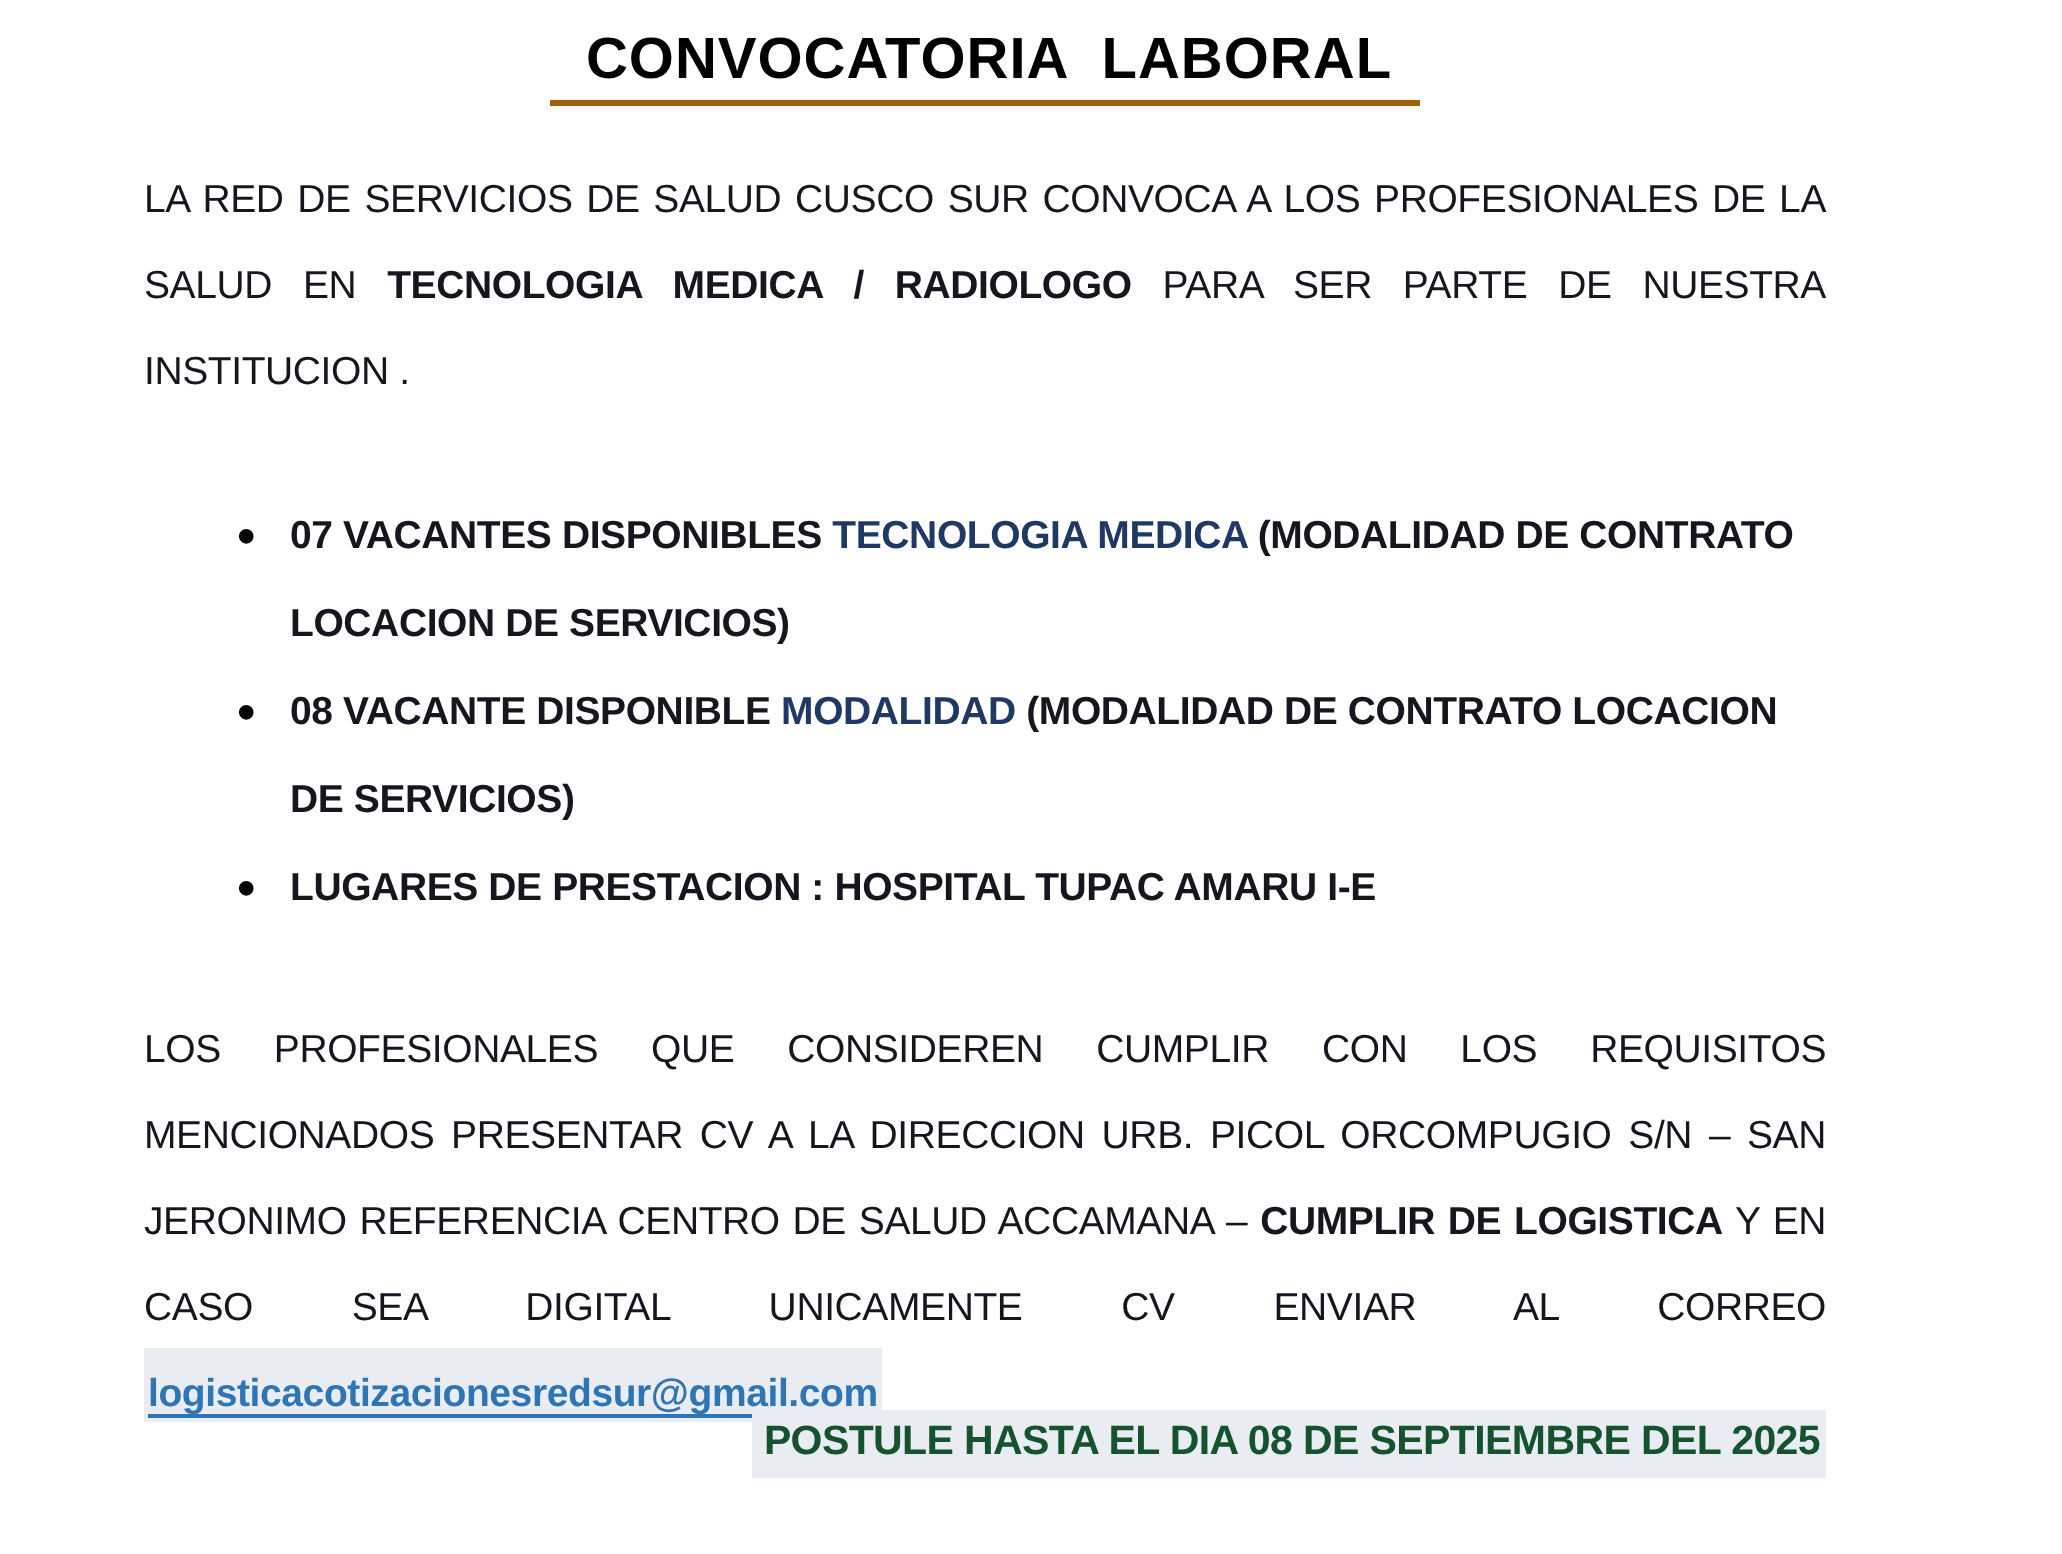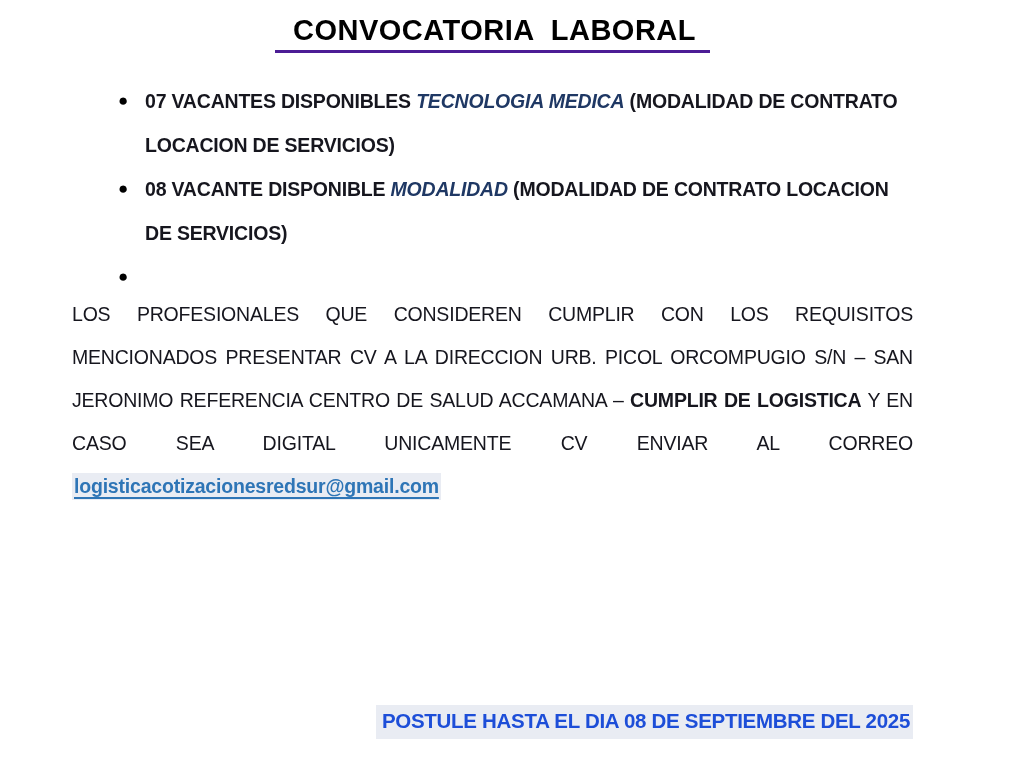--- a/index.html
+++ b/index.html
@@ -23,34 +23,34 @@
   .title-row{
     text-align:center;
     margin:0 0 26px 0;
   }
   .title{
     display:inline-block;
     font-size:29px;
     font-weight:bold;
     letter-spacing:0.5px;
     color:#000;
-    border-bottom:3px solid #4c1d95;
+    border-bottom:3px solid #a16207;
     padding:0 14px 3px 18px;
     white-space:pre;
   }
   .para{
     font-size:19.5px;
     line-height:43px;
     text-align:justify;
     margin:0;
     letter-spacing:-0.2px;
   }
   .para.intro{margin-bottom:38px;}
   .b{font-weight:bold;}
-  .navy{color:var(--navy);font-weight:bold;font-style:italic;}
+  .navy{color:var(--navy);font-weight:bold;}
   .bullets{
     list-style:none;
     margin:0 0 38px 0;
     padding:0;
   }
   .bullet{
     position:relative;
     padding-left:73px;
     font-size:19.5px;
     line-height:44px;
@@ -64,59 +64,60 @@
     line-height:44px;
     color:#000;
   }
   .link{
     color:var(--link);
     font-weight:bold;
     text-decoration:underline;
     text-decoration-thickness:2px;
     text-underline-offset:4px;
     background:var(--highlight);
-    padding:2px 2px 3px 2px;
+    padding:12px 2px 3px 2px;
     cursor:pointer;
     white-space:nowrap;
   }
   .deadline-row{
     position:absolute;
     left:72px;right:118px;
     top:705px;
     text-align:right;
   }
   .deadline{
     display:inline-block;
     background:var(--highlight);
-    color:#1d4ed8;
+    color:#14532d;
     font-weight:bold;
     font-size:20.5px;
     letter-spacing:-0.3px;
     padding:4px 3px 6px 6px;
   }
 </style>
 </head>
 <body>
 
 <div class="page">
 
   <div class="title-row">
     <h1 class="title" style="margin:0;font-size:29px;display:inline-block;">CONVOCATORIA  LABORAL</h1>
   </div>
 
+  <p class="para intro"><span>LA RED DE SERVICIOS DE SALUD CUSCO SUR CONVOCA A LOS PROFESIONALES  DE LA SALUD   EN </span><span class="b">TECNOLOGIA  MEDICA  /  RADIOLOGO</span><span>  PARA  SER  PARTE  DE  NUESTRA INSTITUCION .</span></p>
 
   <ul class="bullets">
     <li class="bullet">
       <span class="dot">●</span><span>07 VACANTES DISPONIBLES </span><span class="navy">TECNOLOGIA MEDICA</span><span> (MODALIDAD DE CONTRATO LOCACION DE SERVICIOS)</span>
     </li>
     <li class="bullet">
       <span class="dot">●</span><span>08 VACANTE DISPONIBLE </span><span class="navy">MODALIDAD</span><span> (MODALIDAD DE CONTRATO LOCACION DE SERVICIOS)</span>
     </li>
     <li class="bullet">
-      <span class="dot">●</span>
+      <span class="dot">●</span><span>LUGARES DE PRESTACION : HOSPITAL TUPAC AMARU I-E</span>
     </li>
   </ul>
 
   <p class="para closing"><span>LOS PROFESIONALES QUE CONSIDEREN CUMPLIR CON LOS REQUISITOS MENCIONADOS PRESENTAR CV A LA DIRECCION URB. PICOL ORCOMPUGIO S/N – SAN JERONIMO REFERENCIA CENTRO DE SALUD ACCAMANA – </span><span class="b">CUMPLIR DE LOGISTICA</span><span> Y EN CASO SEA DIGITAL UNICAMENTE CV ENVIAR AL CORREO  </span><a class="link">logisticacotizacionesredsur@gmail.com</a></p>
 
   <div class="deadline-row">
     <span class="deadline">POSTULE HASTA EL DIA 08 DE SEPTIEMBRE DEL 2025</span>
   </div>
 
 </div>

